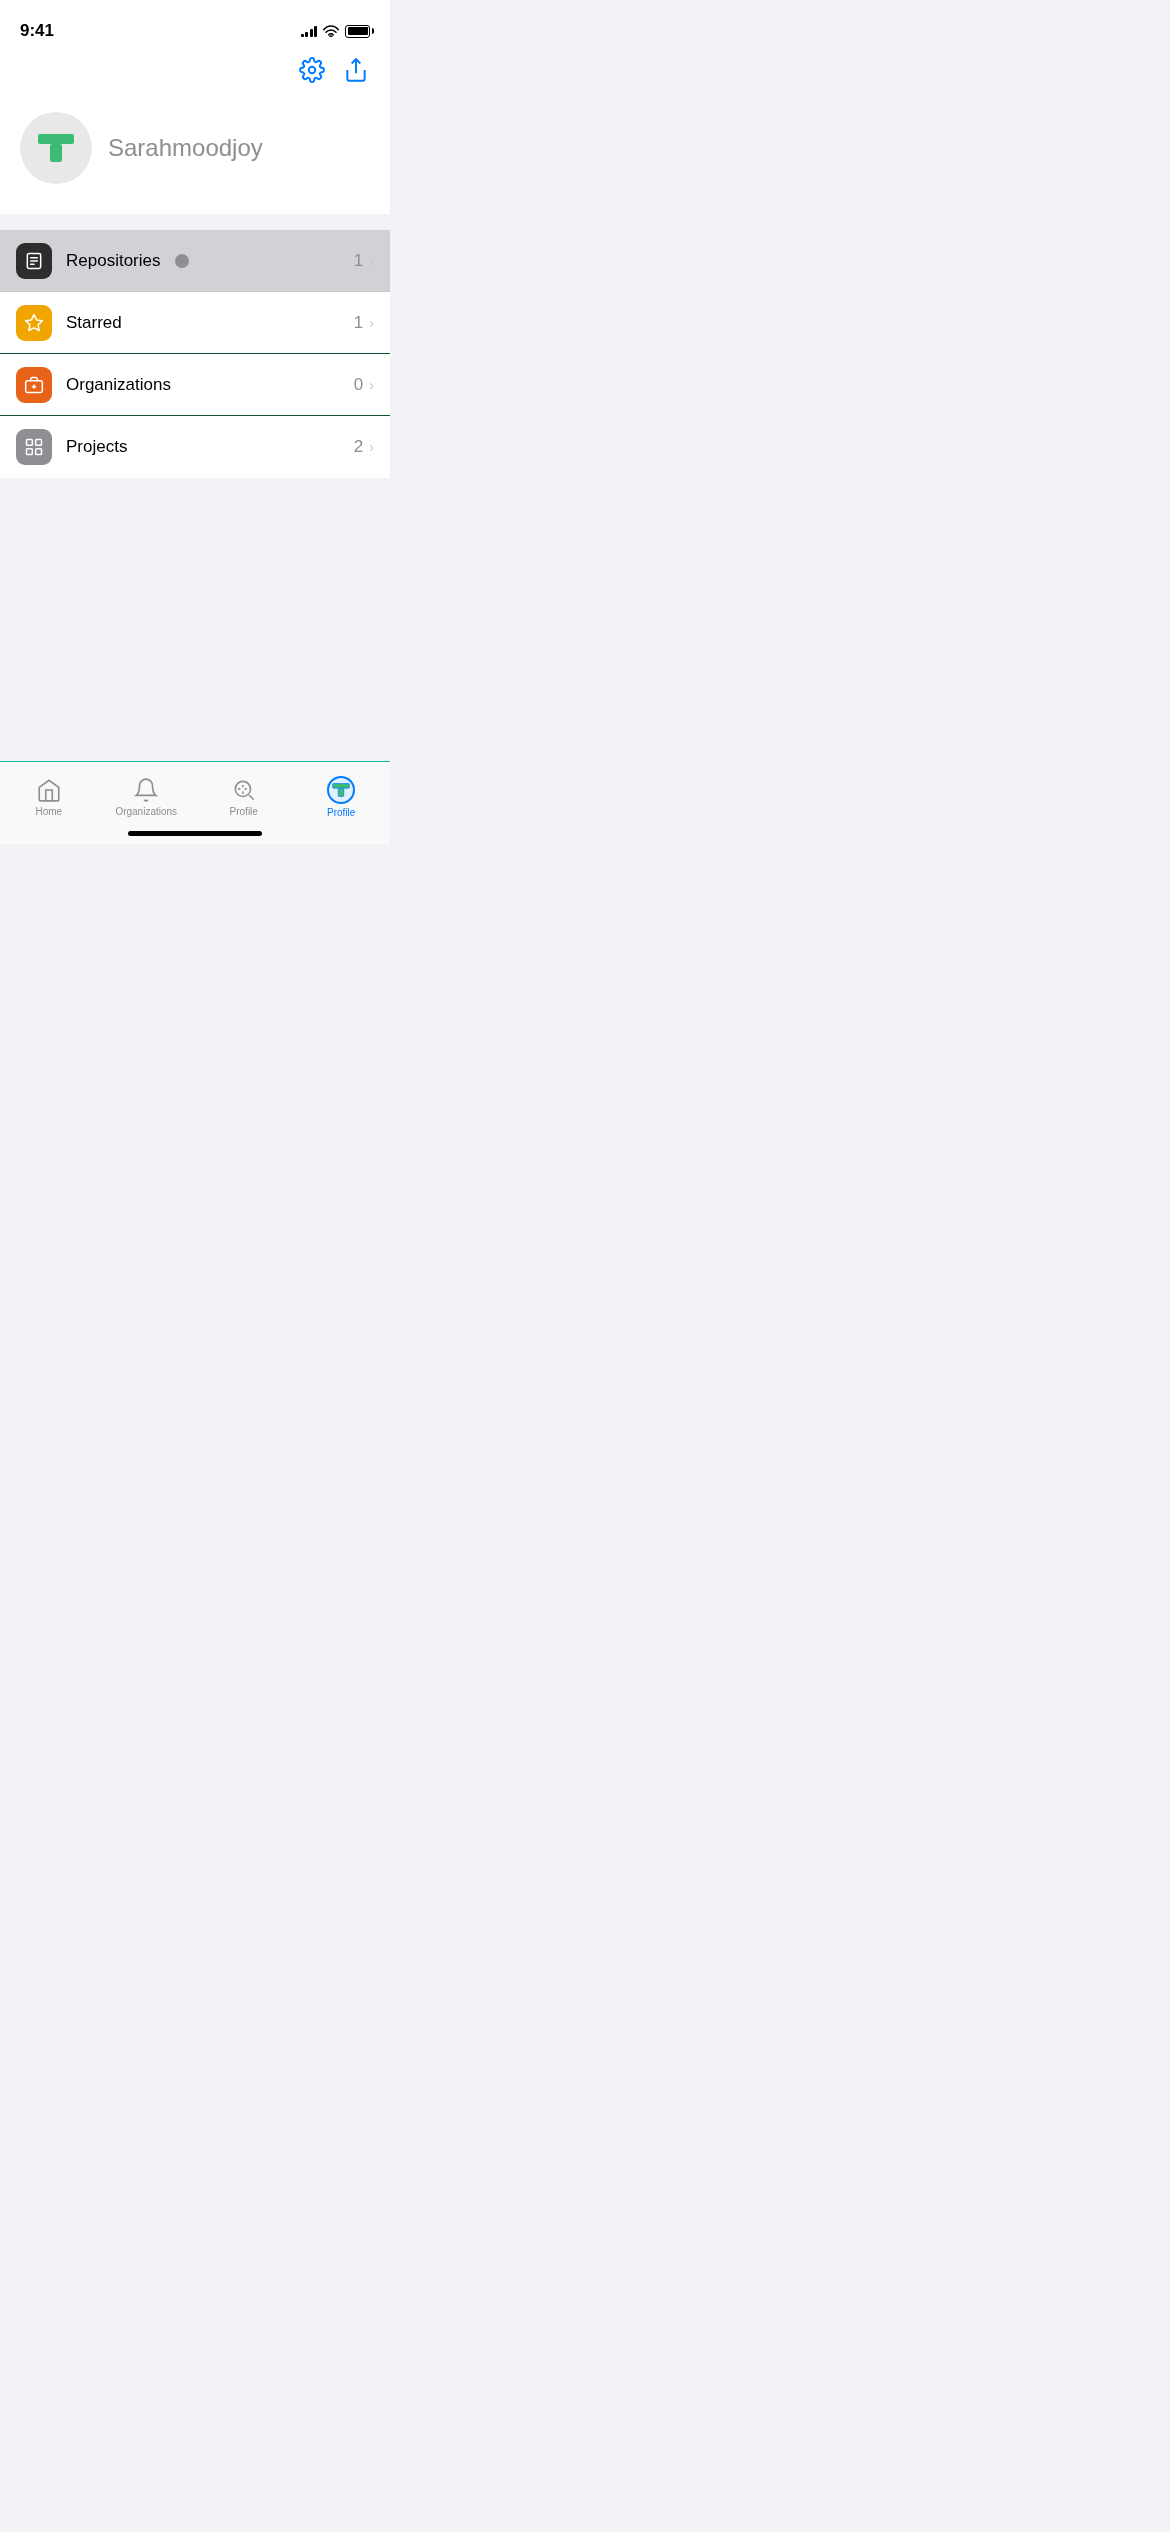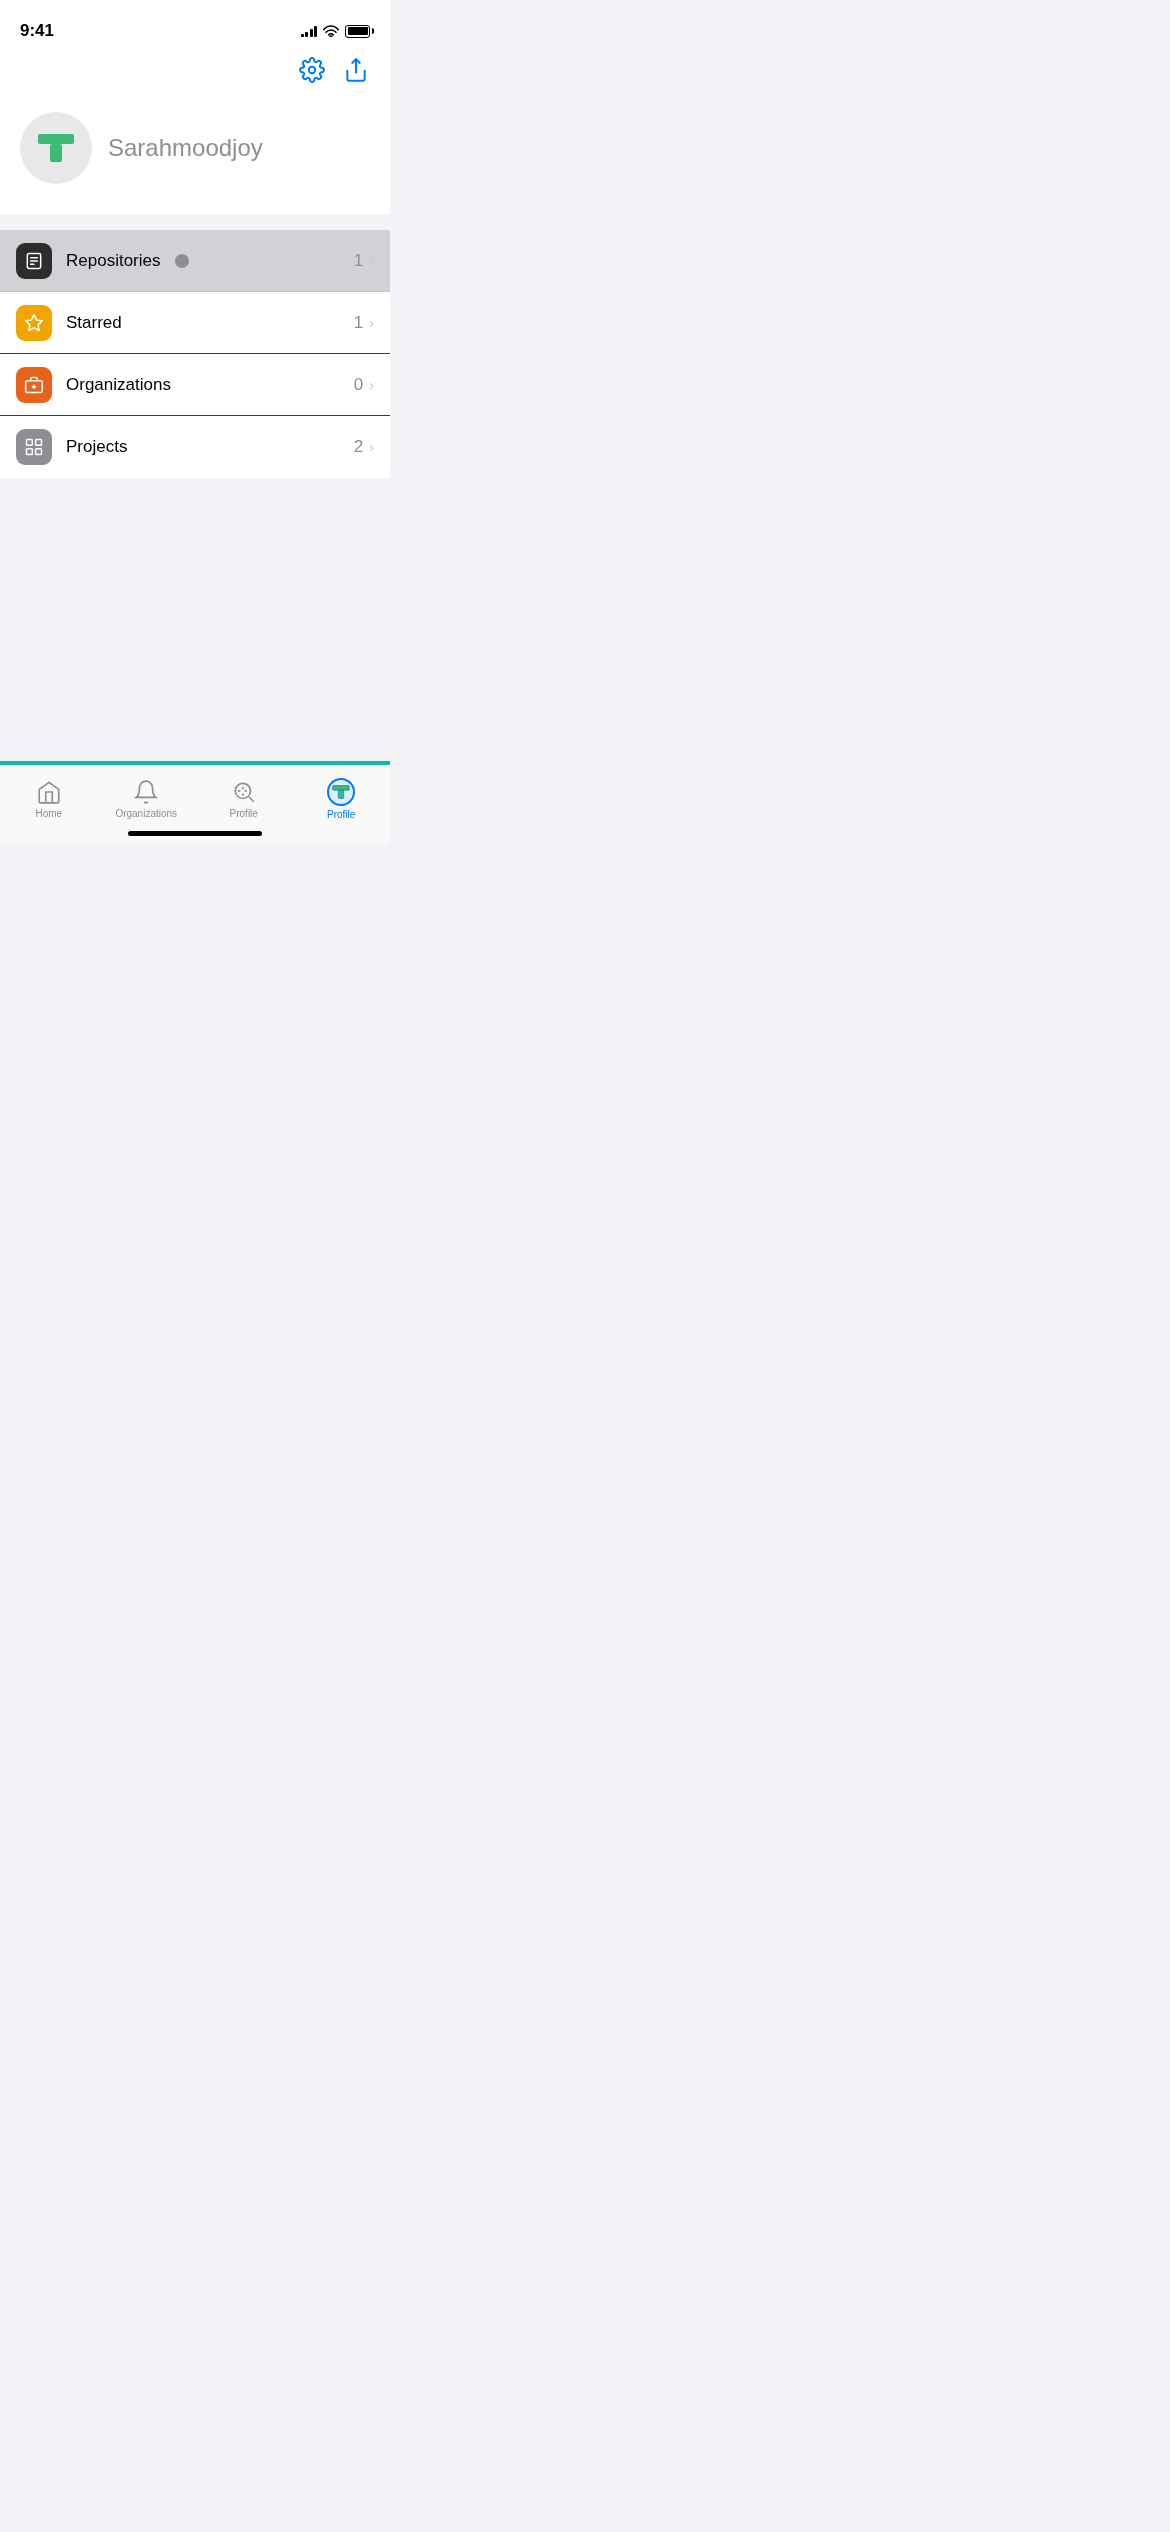--- a/index.html
+++ b/index.html
@@ -223,21 +223,21 @@
       min-height: 200px;
     }
 
     
     .tab-bar {
       position: absolute;
       bottom: 0;
       left: 0;
       right: 0;
       background: #f9f9f9;
-      border-top: 4px solid #14b8a6;
+      border-top: 1px solid #14b8a6;
       display: flex;
       height: 83px;
       padding-bottom: 20px;
     }
 
     .tab-item {
       flex: 1;
       display: flex;
       flex-direction: column;
       align-items: center;

